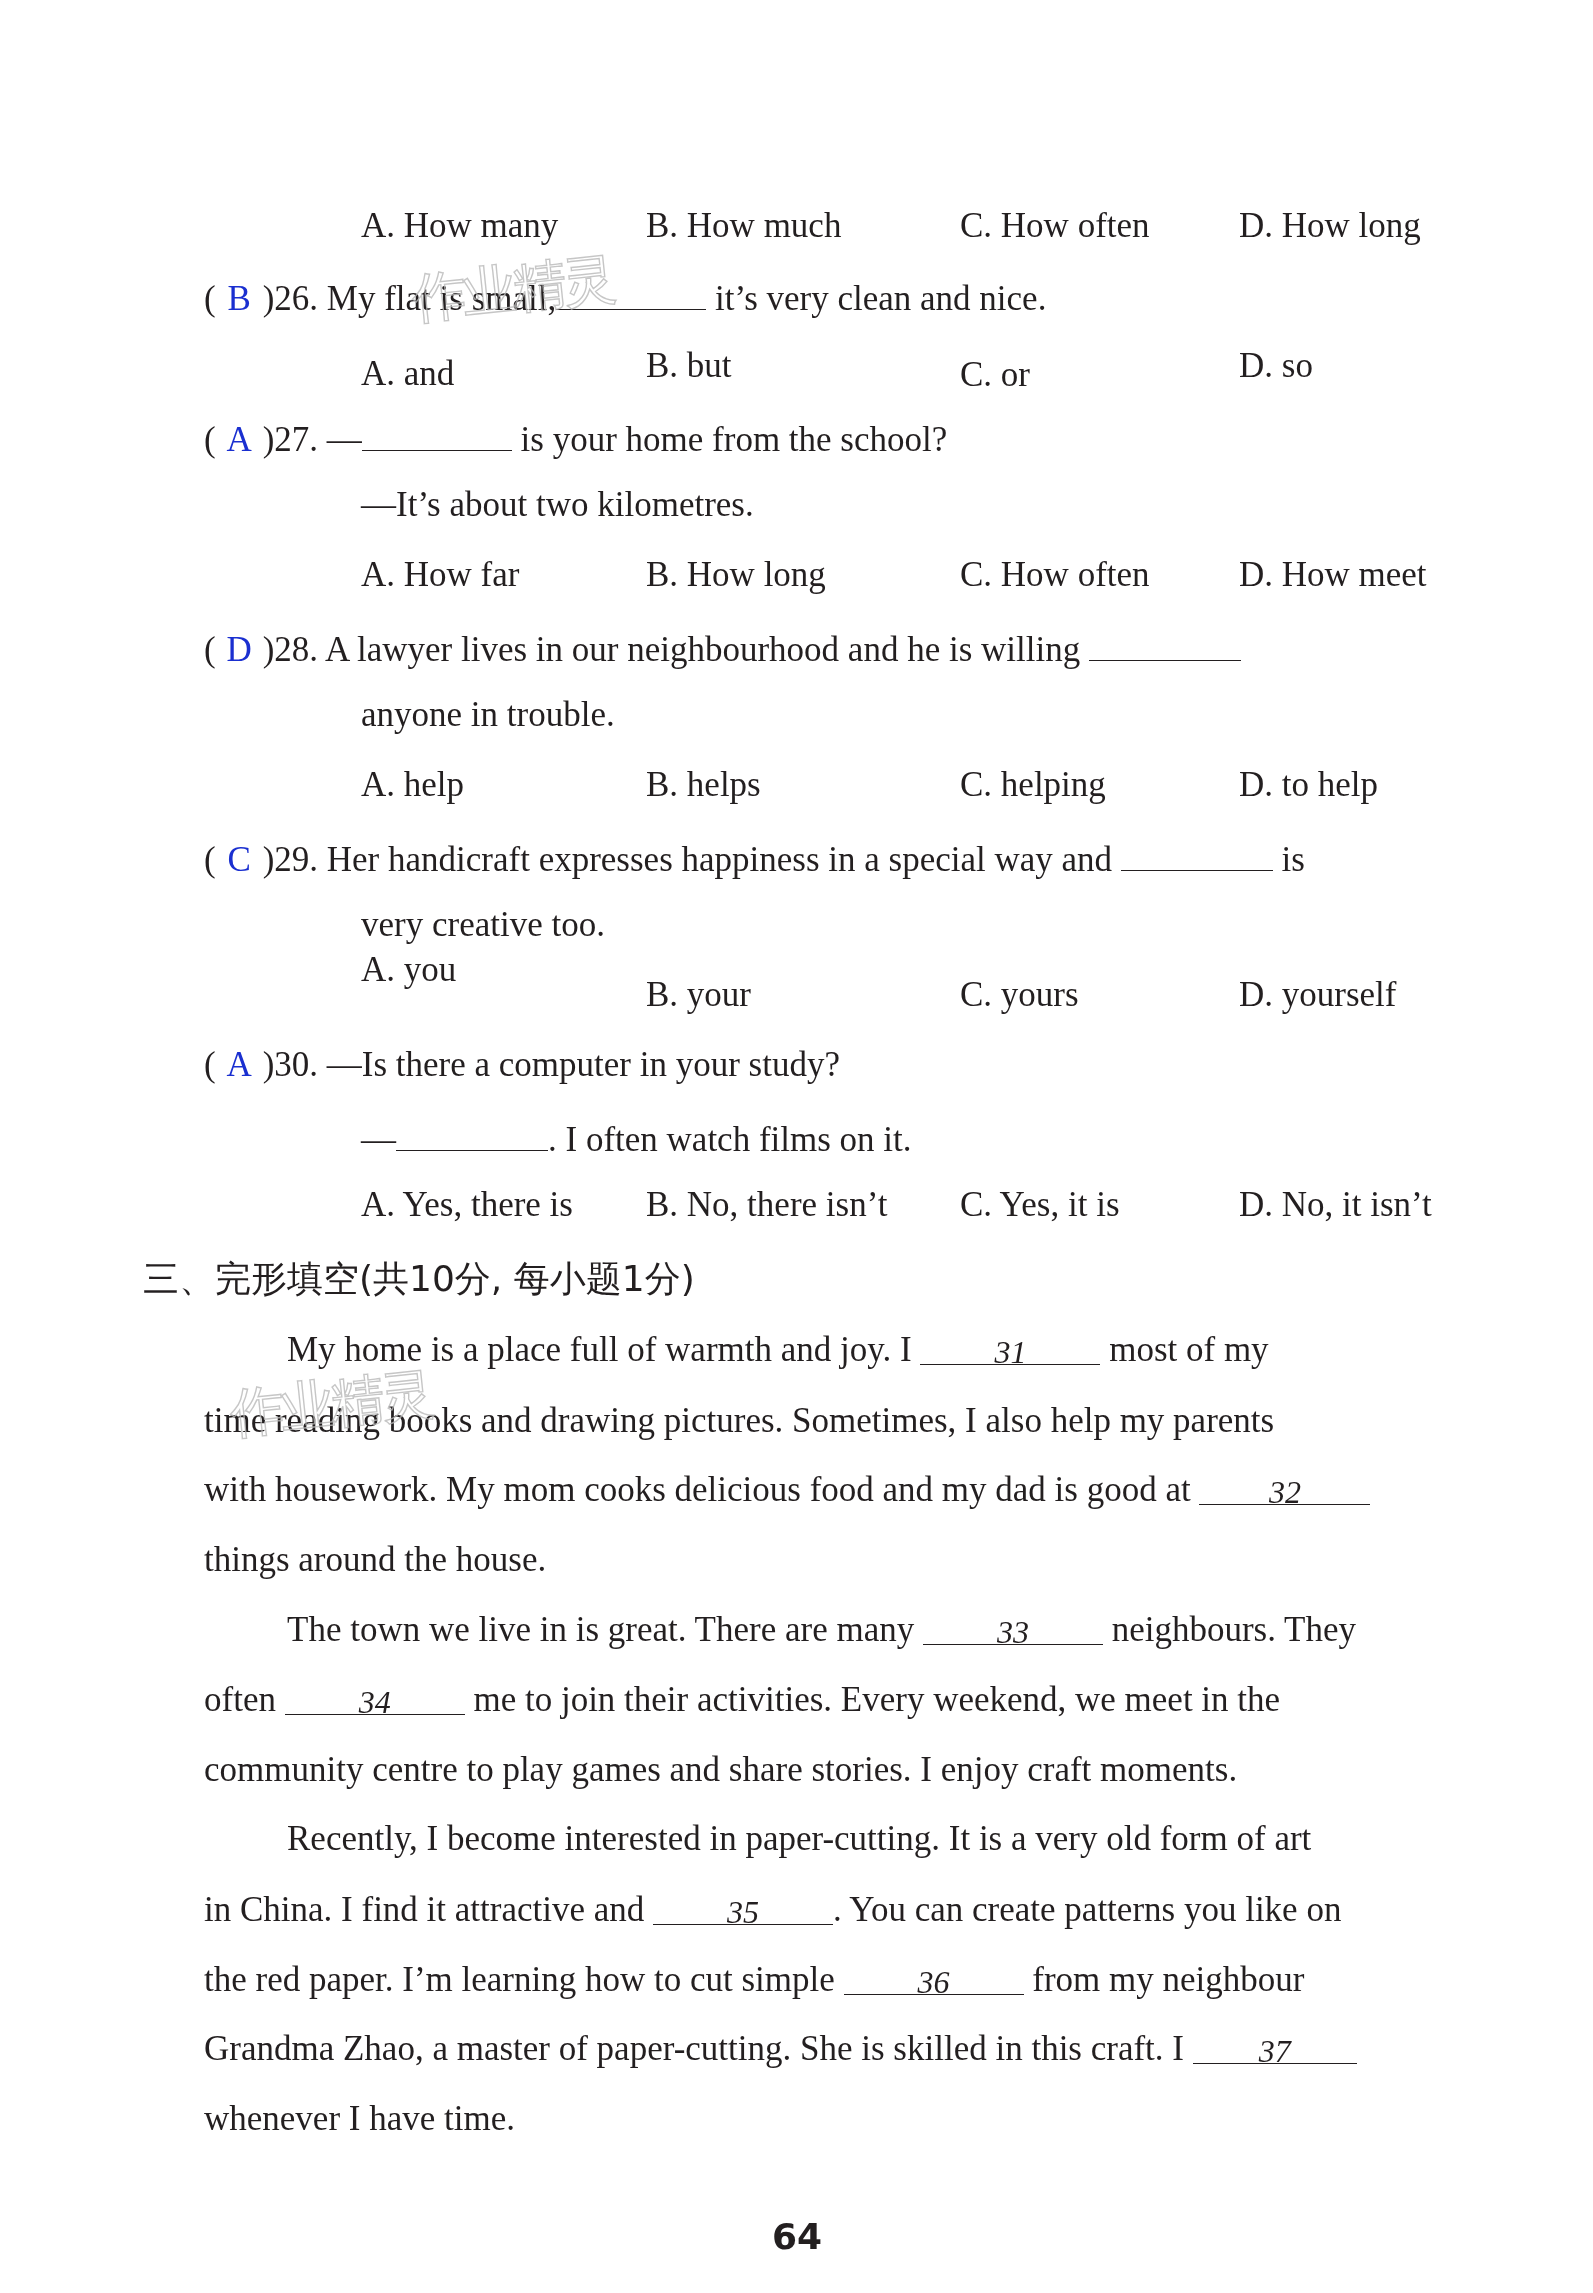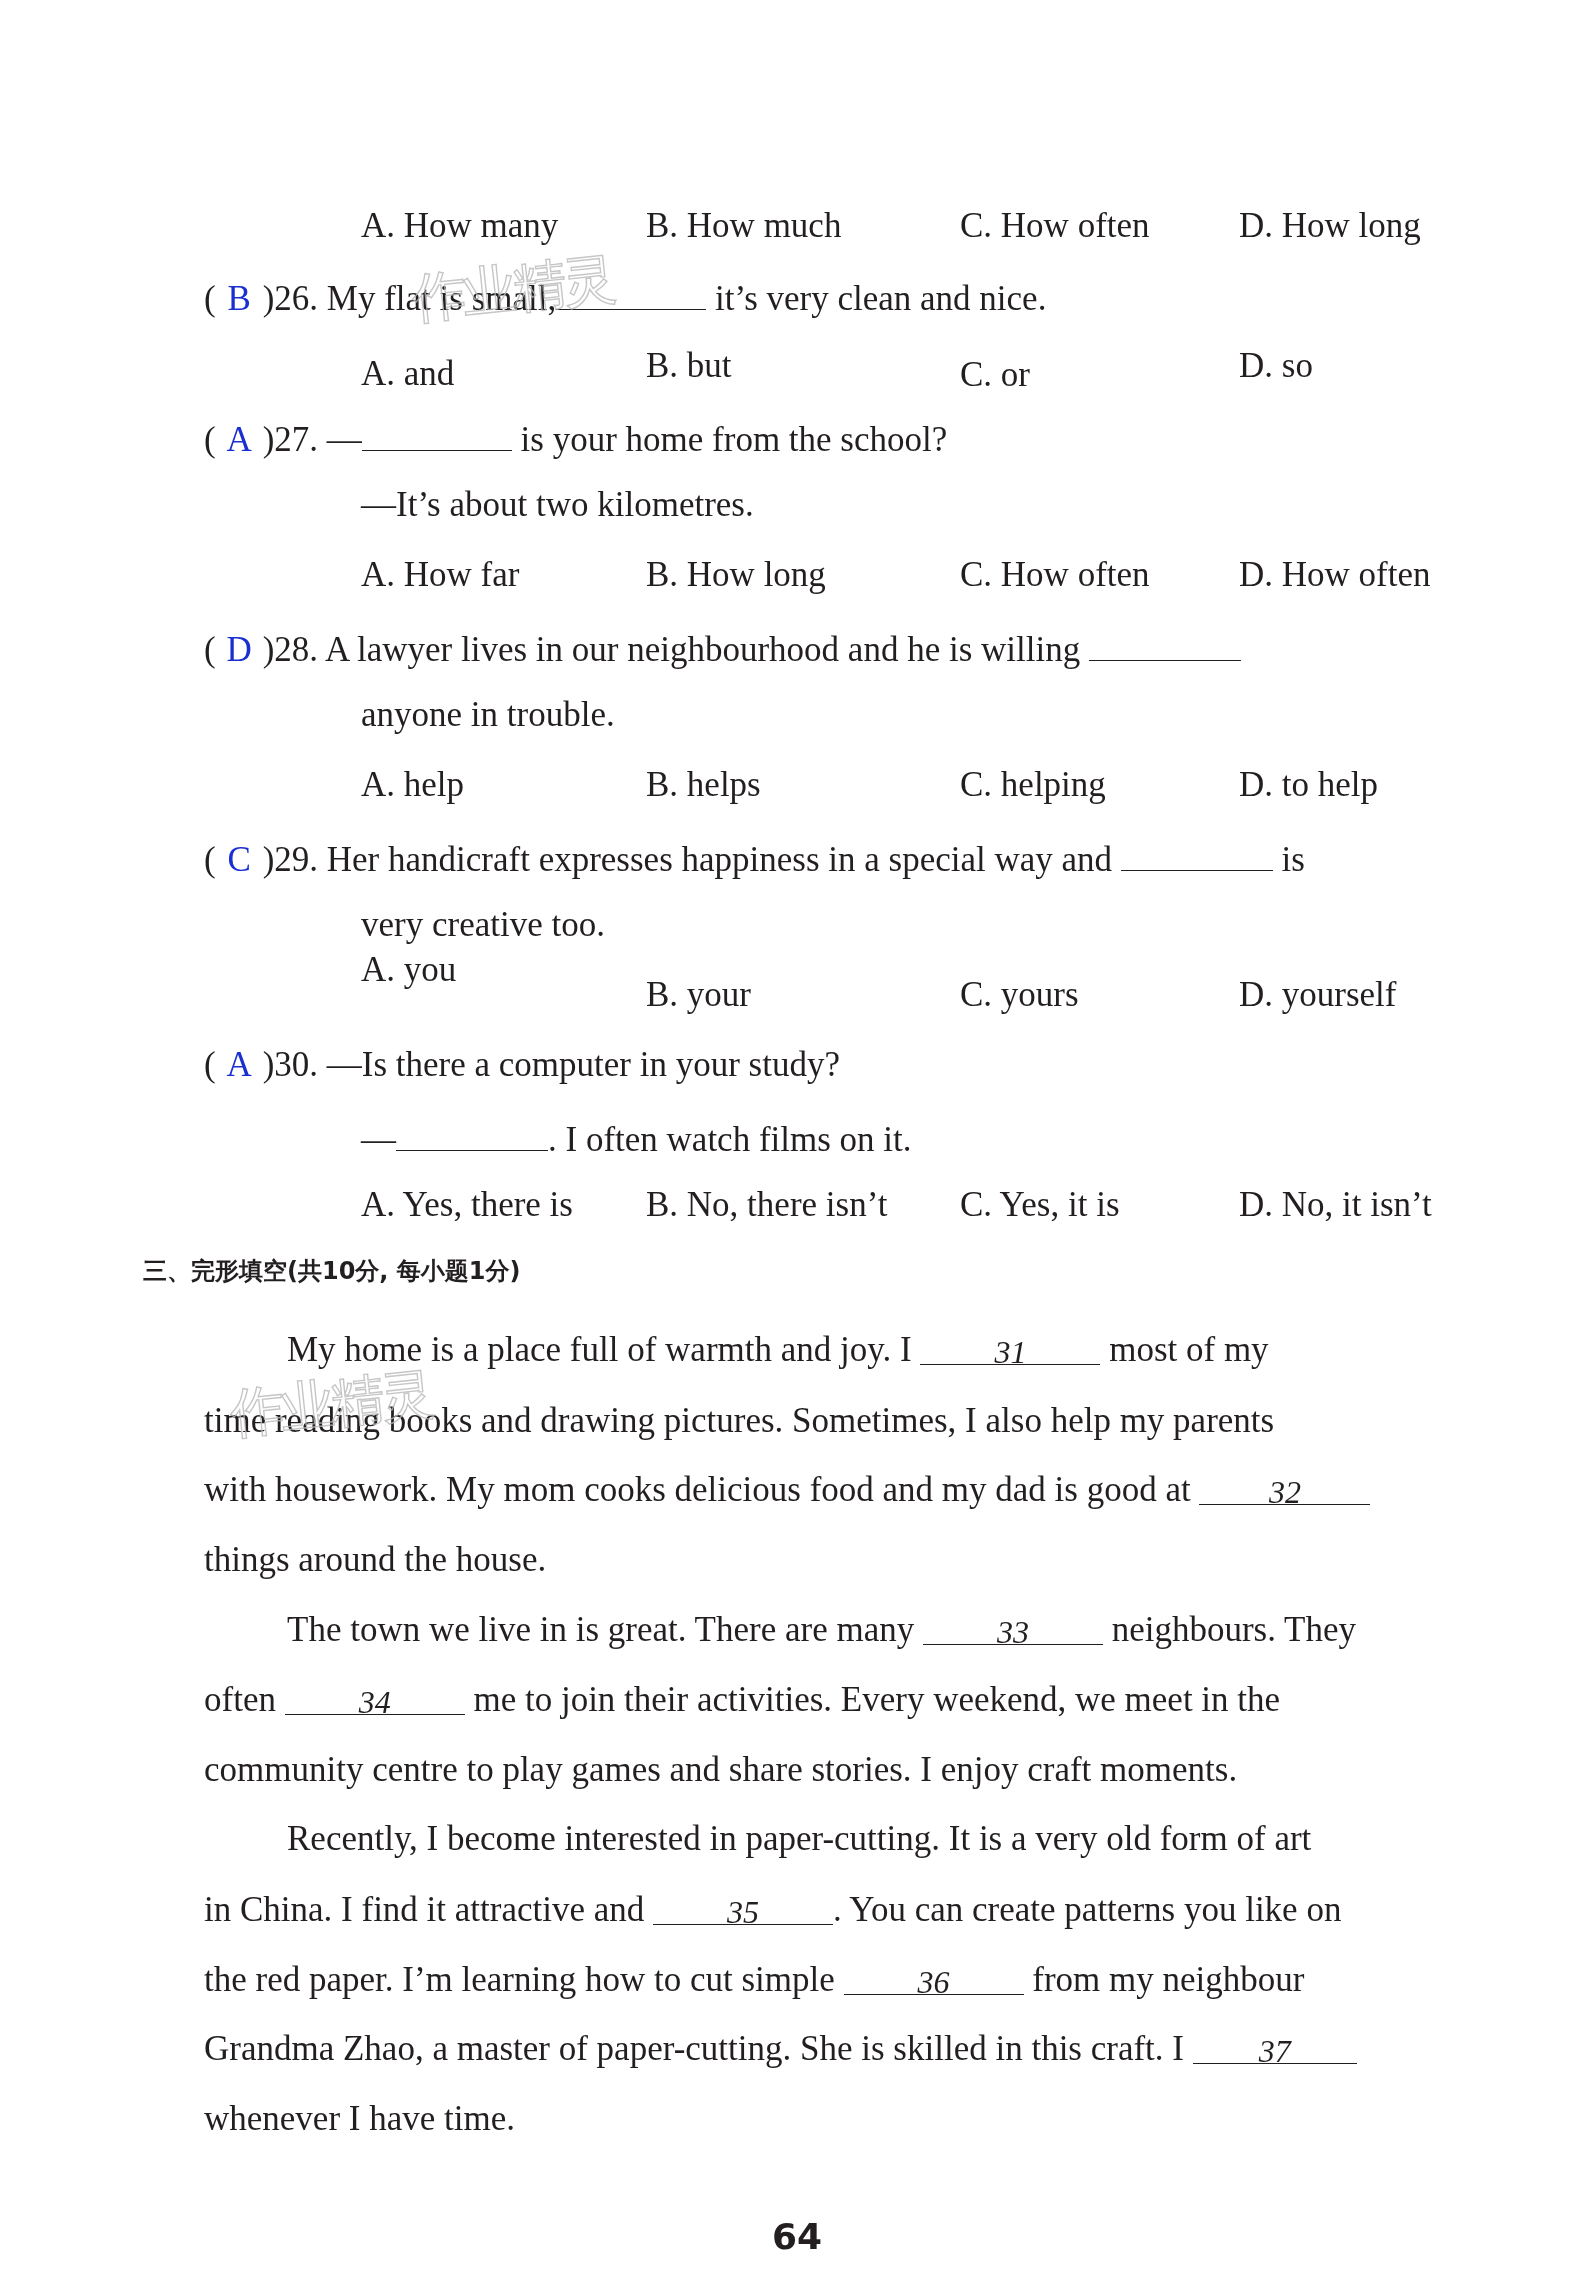--- a/index.html
+++ b/index.html
@@ -2,21 +2,21 @@
 <html style="font-size:15px"><head>
 <meta charset="utf-8">
 <style>
   html,body{margin:0;padding:0;background:#fff;}
   body{width:1594px;height:2294px;position:relative;overflow:hidden;font-family:"Liberation Serif","DejaVu Serif",serif;color:#231f20;}
   .line{position:absolute;font-size:35px;white-space:nowrap;line-height:1;}
   .opt{position:absolute;font-size:35px;white-space:nowrap;line-height:1;}
   .ans{color:#1a2fd0;display:inline-block;width:47px;text-align:center;}
   .blank{display:inline-block;border-bottom:1.9px solid #231f20;text-align:center;height:32px;vertical-align:baseline;}
   .bnum{font-size:32px;position:relative;top:1.9px;font-style:italic;}
-  .hdr{position:absolute;font-family:"DejaVu Sans",sans-serif;font-weight:bold;font-size:24px;white-space:nowrap;}
+  .hdr{position:absolute;font-family:"DejaVu Sans",sans-serif;font-weight:normal;font-size:36px;white-space:nowrap;}
   .pagenum{position:absolute;font-family:"DejaVu Sans",sans-serif;font-weight:bold;font-size:36px;left:0;width:1594px;text-align:center;top:2216px;}
   .wm{position:absolute;font-family:"DejaVu Sans",sans-serif;font-size:54px;color:transparent;-webkit-text-stroke:1.4px #b9b9b9;letter-spacing:-3.7px;transform:rotate(-6deg);opacity:.8;}
 </style>
 </head>
 <body>
 
 <div class="opt" style="left:361px;top:208px">A. How many</div>
 <div class="opt" style="left:646px;top:208px">B. How much</div>
 <div class="opt" style="left:960px;top:208px">C. How often</div>
 <div class="opt" style="left:1239px;top:208px">D. How long</div>
@@ -25,21 +25,21 @@
 <div class="opt" style="left:361px;top:356px">A. and</div>
 <div class="opt" style="left:646px;top:348px">B. but</div>
 <div class="opt" style="left:960px;top:357px">C. or</div>
 <div class="opt" style="left:1239px;top:348px">D. so</div>
 
 <div class="line" style="left:204px;top:418px">(<span class="ans">A</span>)<span>27.</span> <span>—</span><span class="blank" style="width:150px"></span><span> is your home from the school?</span></div>
 <div class="line" style="left:361px;top:487px">—It’s about two kilometres.</div>
 <div class="opt" style="left:361px;top:557px">A. How far</div>
 <div class="opt" style="left:646px;top:557px">B. How long</div>
 <div class="opt" style="left:960px;top:557px">C. How often</div>
-<div class="opt" style="left:1239px;top:557px">D. How often</div>
+<div class="opt" style="left:1239px;top:557px">D. How meet</div>
 
 <div class="line" style="left:204px;top:628px">(<span class="ans">D</span>)<span>28.</span> <span>A lawyer lives in our neighbourhood and he is willing </span><span class="blank" style="width:152px"></span></div>
 <div class="line" style="left:361px;top:697px">anyone in trouble.</div>
 <div class="opt" style="left:361px;top:767px">A. help</div>
 <div class="opt" style="left:646px;top:767px">B. helps</div>
 <div class="opt" style="left:960px;top:767px">C. helping</div>
 <div class="opt" style="left:1239px;top:767px">D. to help</div>
 
 <div class="line" style="left:204px;top:838px">(<span class="ans">C</span>)<span>29.</span> <span>Her handicraft expresses happiness in a special way and </span><span class="blank" style="width:152px"></span><span> is</span></div>
 <div class="line" style="left:361px;top:907px">very creative too.</div>

